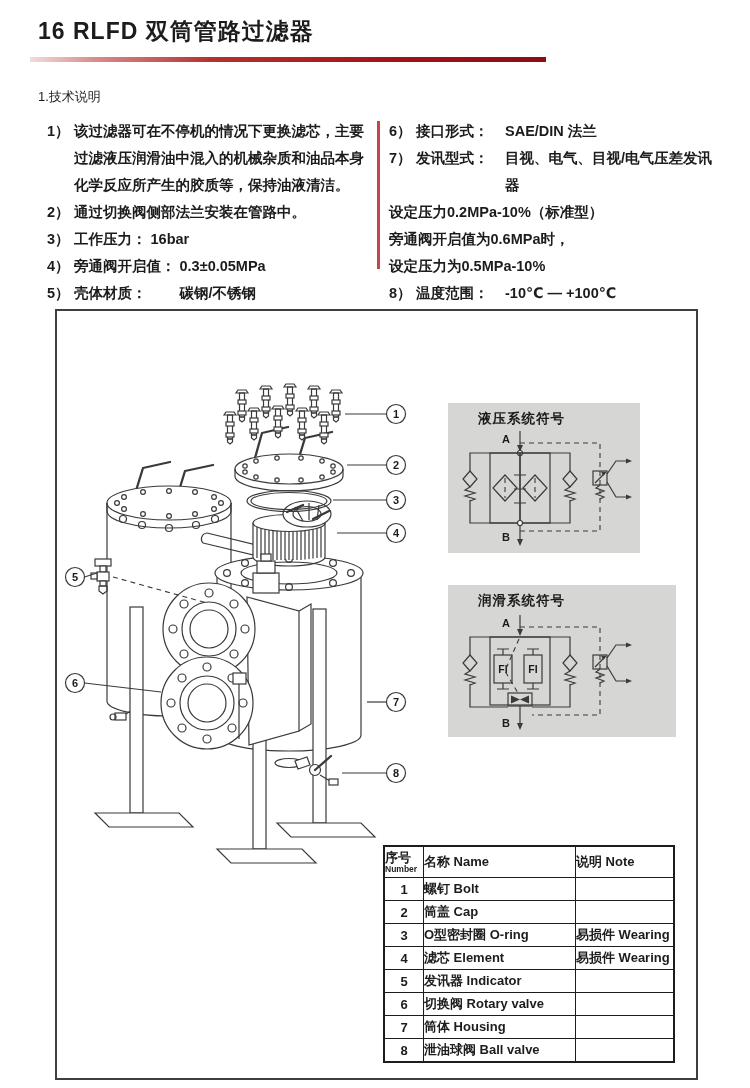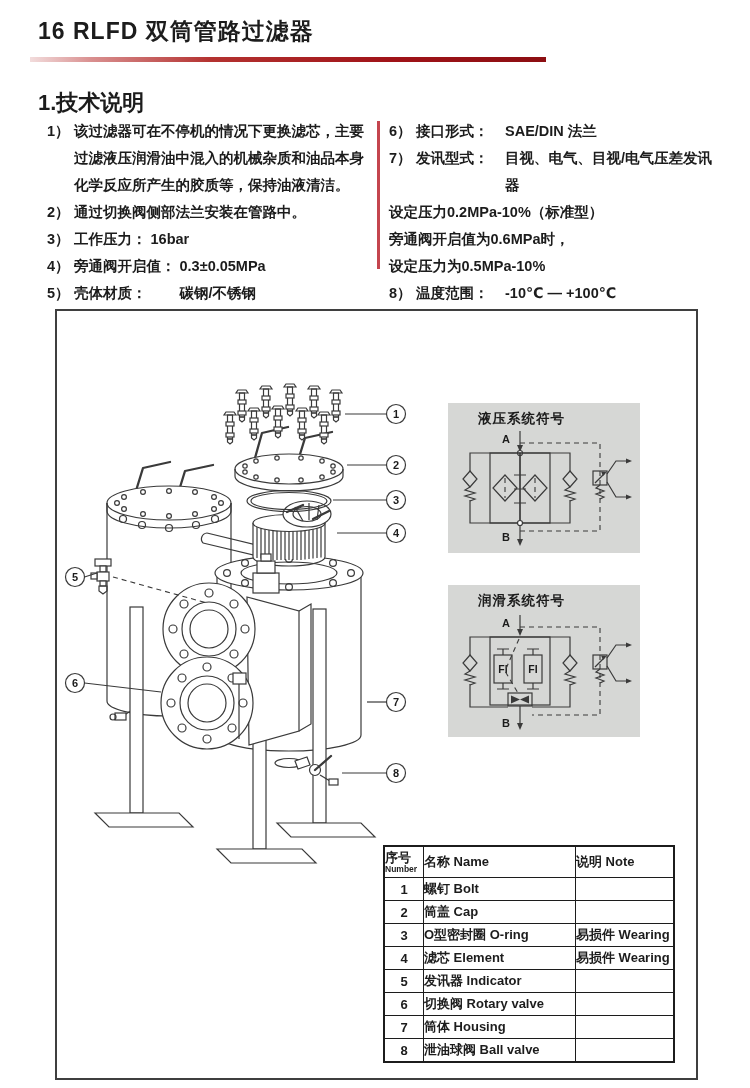--- a/index.html
+++ b/index.html
@@ -6,21 +6,21 @@
   body{
     width:750px;height:1088px;position:relative;background:#ffffff;
     font-family:"Liberation Sans","DejaVu Sans",sans-serif;color:#1c1c1c;
     overflow:hidden;
   }
   .abs{position:absolute;}
   
   .page-title{left:38px;top:16px;font-size:23px;font-weight:bold;letter-spacing:1px;white-space:nowrap;}
   .title-rule{left:30px;top:57px;width:516px;height:5px;
     background:linear-gradient(90deg,#f2dcdc 0%,#d98f8f 12%,#b43230 35%,#a01318 70%,#8c0e12 100%);}
-  .section-heading{left:38px;top:88px;font-size:22px;font-weight:bold;}
+  .section-heading{left:38px;top:88px;font-size:13px;font-weight:normal;}
   
   .spec-col{font-size:14.5px;font-weight:600;line-height:27px;}
   .spec-left{left:47px;top:118px;width:328px;}
   .spec-right{left:389px;top:118px;width:330px;}
   .spec-item{display:flex;align-items:flex-start;}
   .spec-num{flex:0 0 27px;}
   .spec-label{flex:0 0 89px;white-space:nowrap;}
   .spec-text,.spec-value{flex:1;white-space:pre-wrap;}
   .spec-extra{white-space:pre-wrap;}
   .col-divider{left:377px;top:121px;width:3px;height:148px;background:#c4454e;}
@@ -33,21 +33,21 @@
   svg .thick{stroke:#3a3a3a;stroke-width:2.3;fill:none;stroke-linecap:round;stroke-linejoin:round;}
   svg .dash{stroke:#3a3a3a;stroke-width:1.1;fill:none;stroke-dasharray:5 4;}
   svg .fillb{fill:#3a3a3a;stroke:none;}
   svg text{font-family:"Liberation Sans","DejaVu Sans",sans-serif;fill:#1c1c1c;}
   .callout-num{font-size:11px;font-weight:bold;text-anchor:middle;}
   .sym-label{font-size:11px;font-weight:bold;}
   .fi-label{font-size:10.5px;font-weight:bold;text-anchor:middle;}
   
   .sym-panel{width:192px;background:#d6d7d5;}
   .sym-panel-1{left:391px;top:92px;height:150px;}
-  .sym-panel-2{left:391px;top:274px;height:152px;}
+  .sym-panel-2{left:391px;top:274px;height:152px;padding-left:36px;}
   .sym-title{position:absolute;left:30px;top:7px;font-size:13.5px;font-weight:bold;letter-spacing:1px;}
   .sym-svg{position:absolute;left:0;top:0;}
   
   .parts-wrap{left:326px;top:534px;}
   table.parts{border-collapse:collapse;table-layout:fixed;width:286px;background:#fff;}
   table.parts th,table.parts td{border:1px solid #1c1c1c;padding:0;overflow:hidden;white-space:nowrap;}
   table.parts{border:2px solid #1c1c1c;}
   th.c-no,td.c-no{width:38px;text-align:center;}
   th.c-name,td.c-name{width:151px;margin-top:11px;}
   th.c-note,td.c-note{width:97px;text-align:center;}

